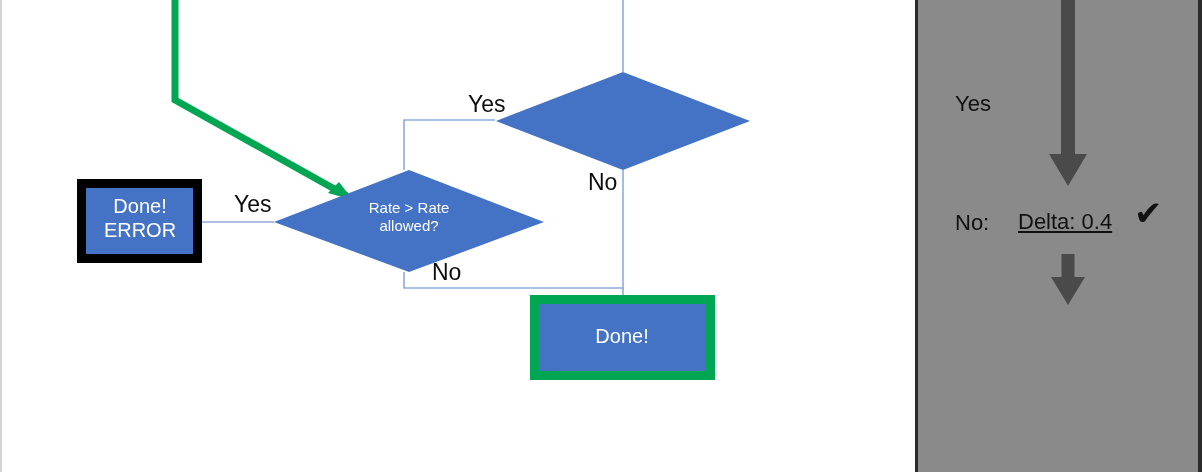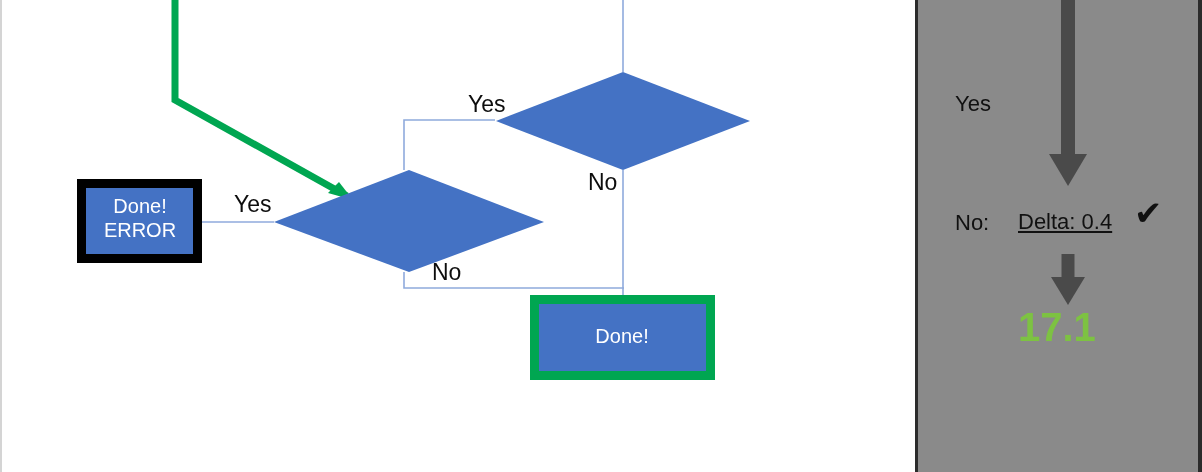--- a/index.html
+++ b/index.html
@@ -145,20 +145,22 @@
       
       <rect x="75" y="179" width="125" height="84" fill="#000000"></rect>
       <rect x="84" y="188" width="107" height="66" fill="#4472c4"></rect>
 
       
       <rect x="528" y="295" width="185" height="85" fill="#00a651"></rect>
       <rect x="537" y="304" width="167" height="67" fill="#4472c4"></rect>
     </svg>
 
 
+    <div class="node-text" id="diamond-rate-text">Rate &gt; Rate
+allowed?</div>
 
     <div class="node-text" id="box-error-text">Done!
 ERROR</div>
 
     <div class="node-text" id="box-done-text">Done!</div>
 
     <div class="flow-label" style="left:466px; top:93px;">Yes</div>
 
     <div class="flow-label" style="left:586px; top:171px;">No</div>
 
@@ -179,16 +181,15 @@
     </svg>
 
     <div class="panel-label" id="panel-yes">Yes</div>
 
     <div class="panel-label" id="panel-no">No:</div>
 
     <div class="panel-label" id="panel-delta">Delta: 0.4</div>
 
     <div class="panel-label" id="panel-check">✔</div>
 
-    <div class="panel-label" id="panel-value">17.1</div>
   </div>
 
 </div>
 
 </body></html>

